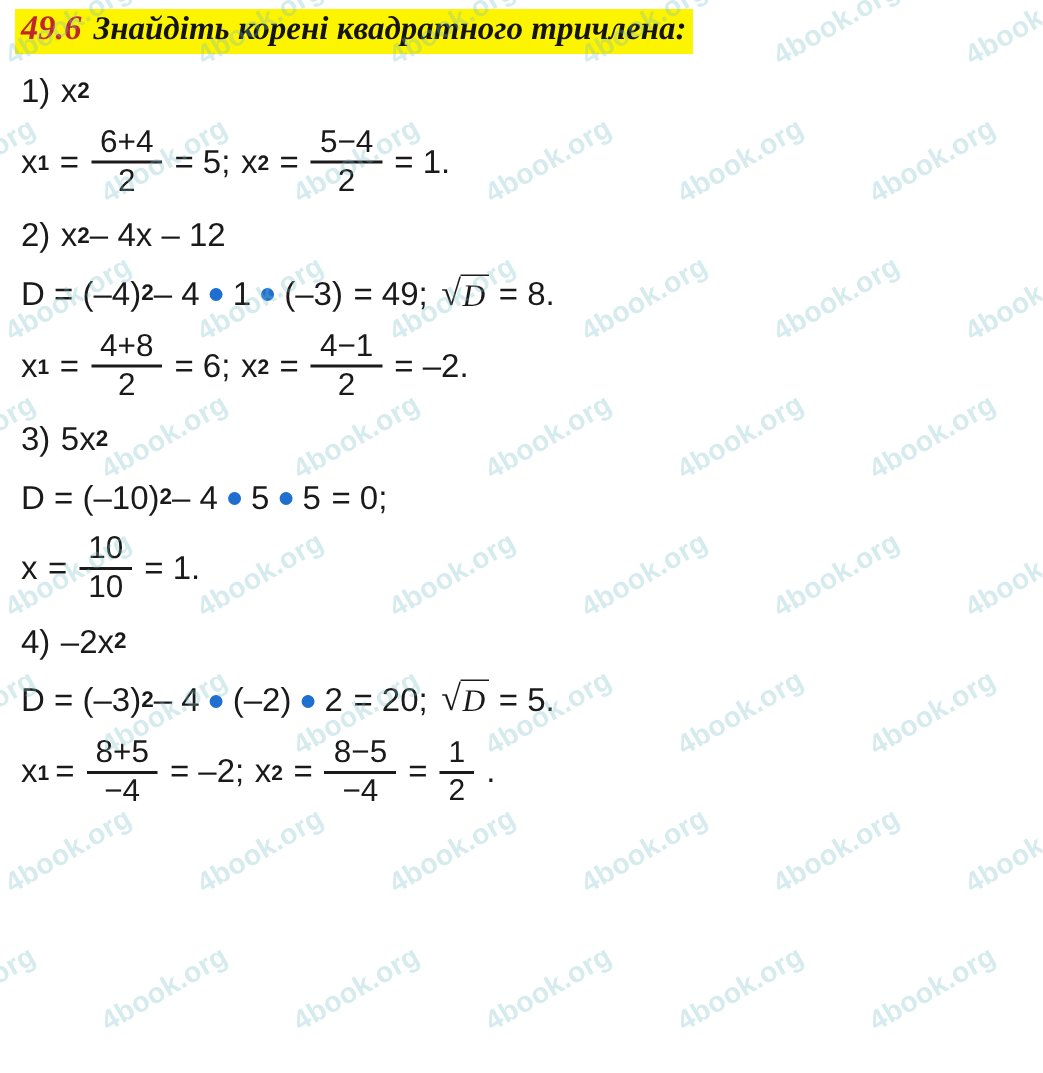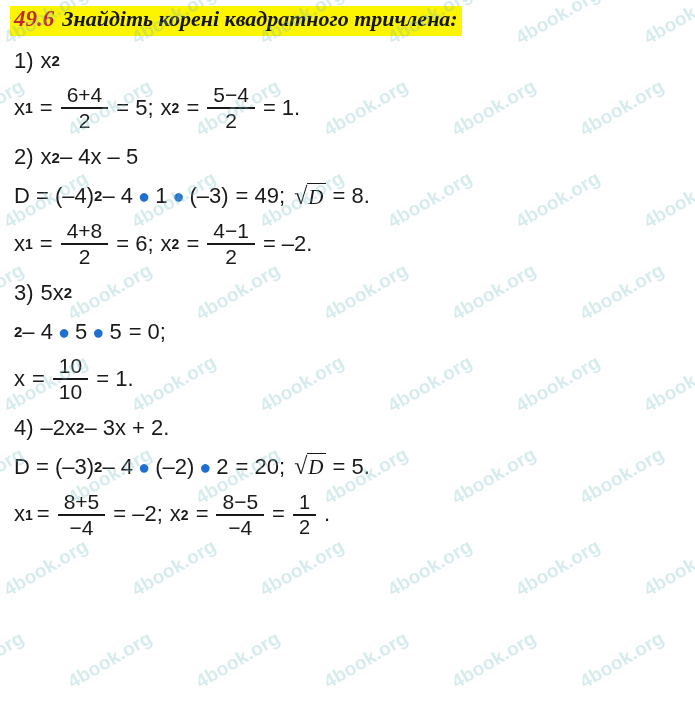--- a/index.html
+++ b/index.html
@@ -232,21 +232,21 @@
       <span class="den">2</span>
     </span>
     <span class="txt">= 1.</span>
   </div>
 
   <div class="line">
     <span class="txt">2)</span>
     <span class="sp"></span>
     <span class="txt">x</span>
       <sup class="pw">2</sup>
-    <span class="txt"> – 4x – 5</span>
+    <span class="txt"> – 4x – 12</span>
   </div>
 
   <div class="line">
     <span class="txt">D = (–4)</span>
       <sup class="pw">2</sup>
     <span class="txt"> – 4</span>
     <span class="dot">●</span>
     <span class="txt">1</span>
     <span class="dot">●</span>
     <span class="txt">(–3)</span>
@@ -284,20 +284,21 @@
   </div>
 
   <div class="line">
     <span class="txt">3)</span>
     <span class="sp"></span>
     <span class="txt">5x</span>
       <sup class="pw">2</sup>
   </div>
 
   <div class="line">
+    <span class="txt">D = (–10)</span>
       <sup class="pw">2</sup>
     <span class="txt"> – 4</span>
     <span class="dot">●</span>
     <span class="txt">5</span>
     <span class="dot">●</span>
     <span class="txt">5</span>
     <span class="sp"></span>
     <span class="txt">= 0;</span>
   </div>
 
@@ -310,21 +311,20 @@
       <span class="den">10</span>
     </span>
     <span class="txt">= 1.</span>
   </div>
 
   <div class="line">
     <span class="txt">4)</span>
     <span class="sp"></span>
     <span class="txt">–2x</span>
       <sup class="pw">2</sup>
-    <span class="txt"> – 3x + 2.</span>
   </div>
 
   <div class="line">
     <span class="txt">D = (–3)</span>
       <sup class="pw">2</sup>
     <span class="txt"> – 4</span>
     <span class="dot">●</span>
     <span class="txt">(–2)</span>
     <span class="dot">●</span>
     <span class="txt">2</span>

